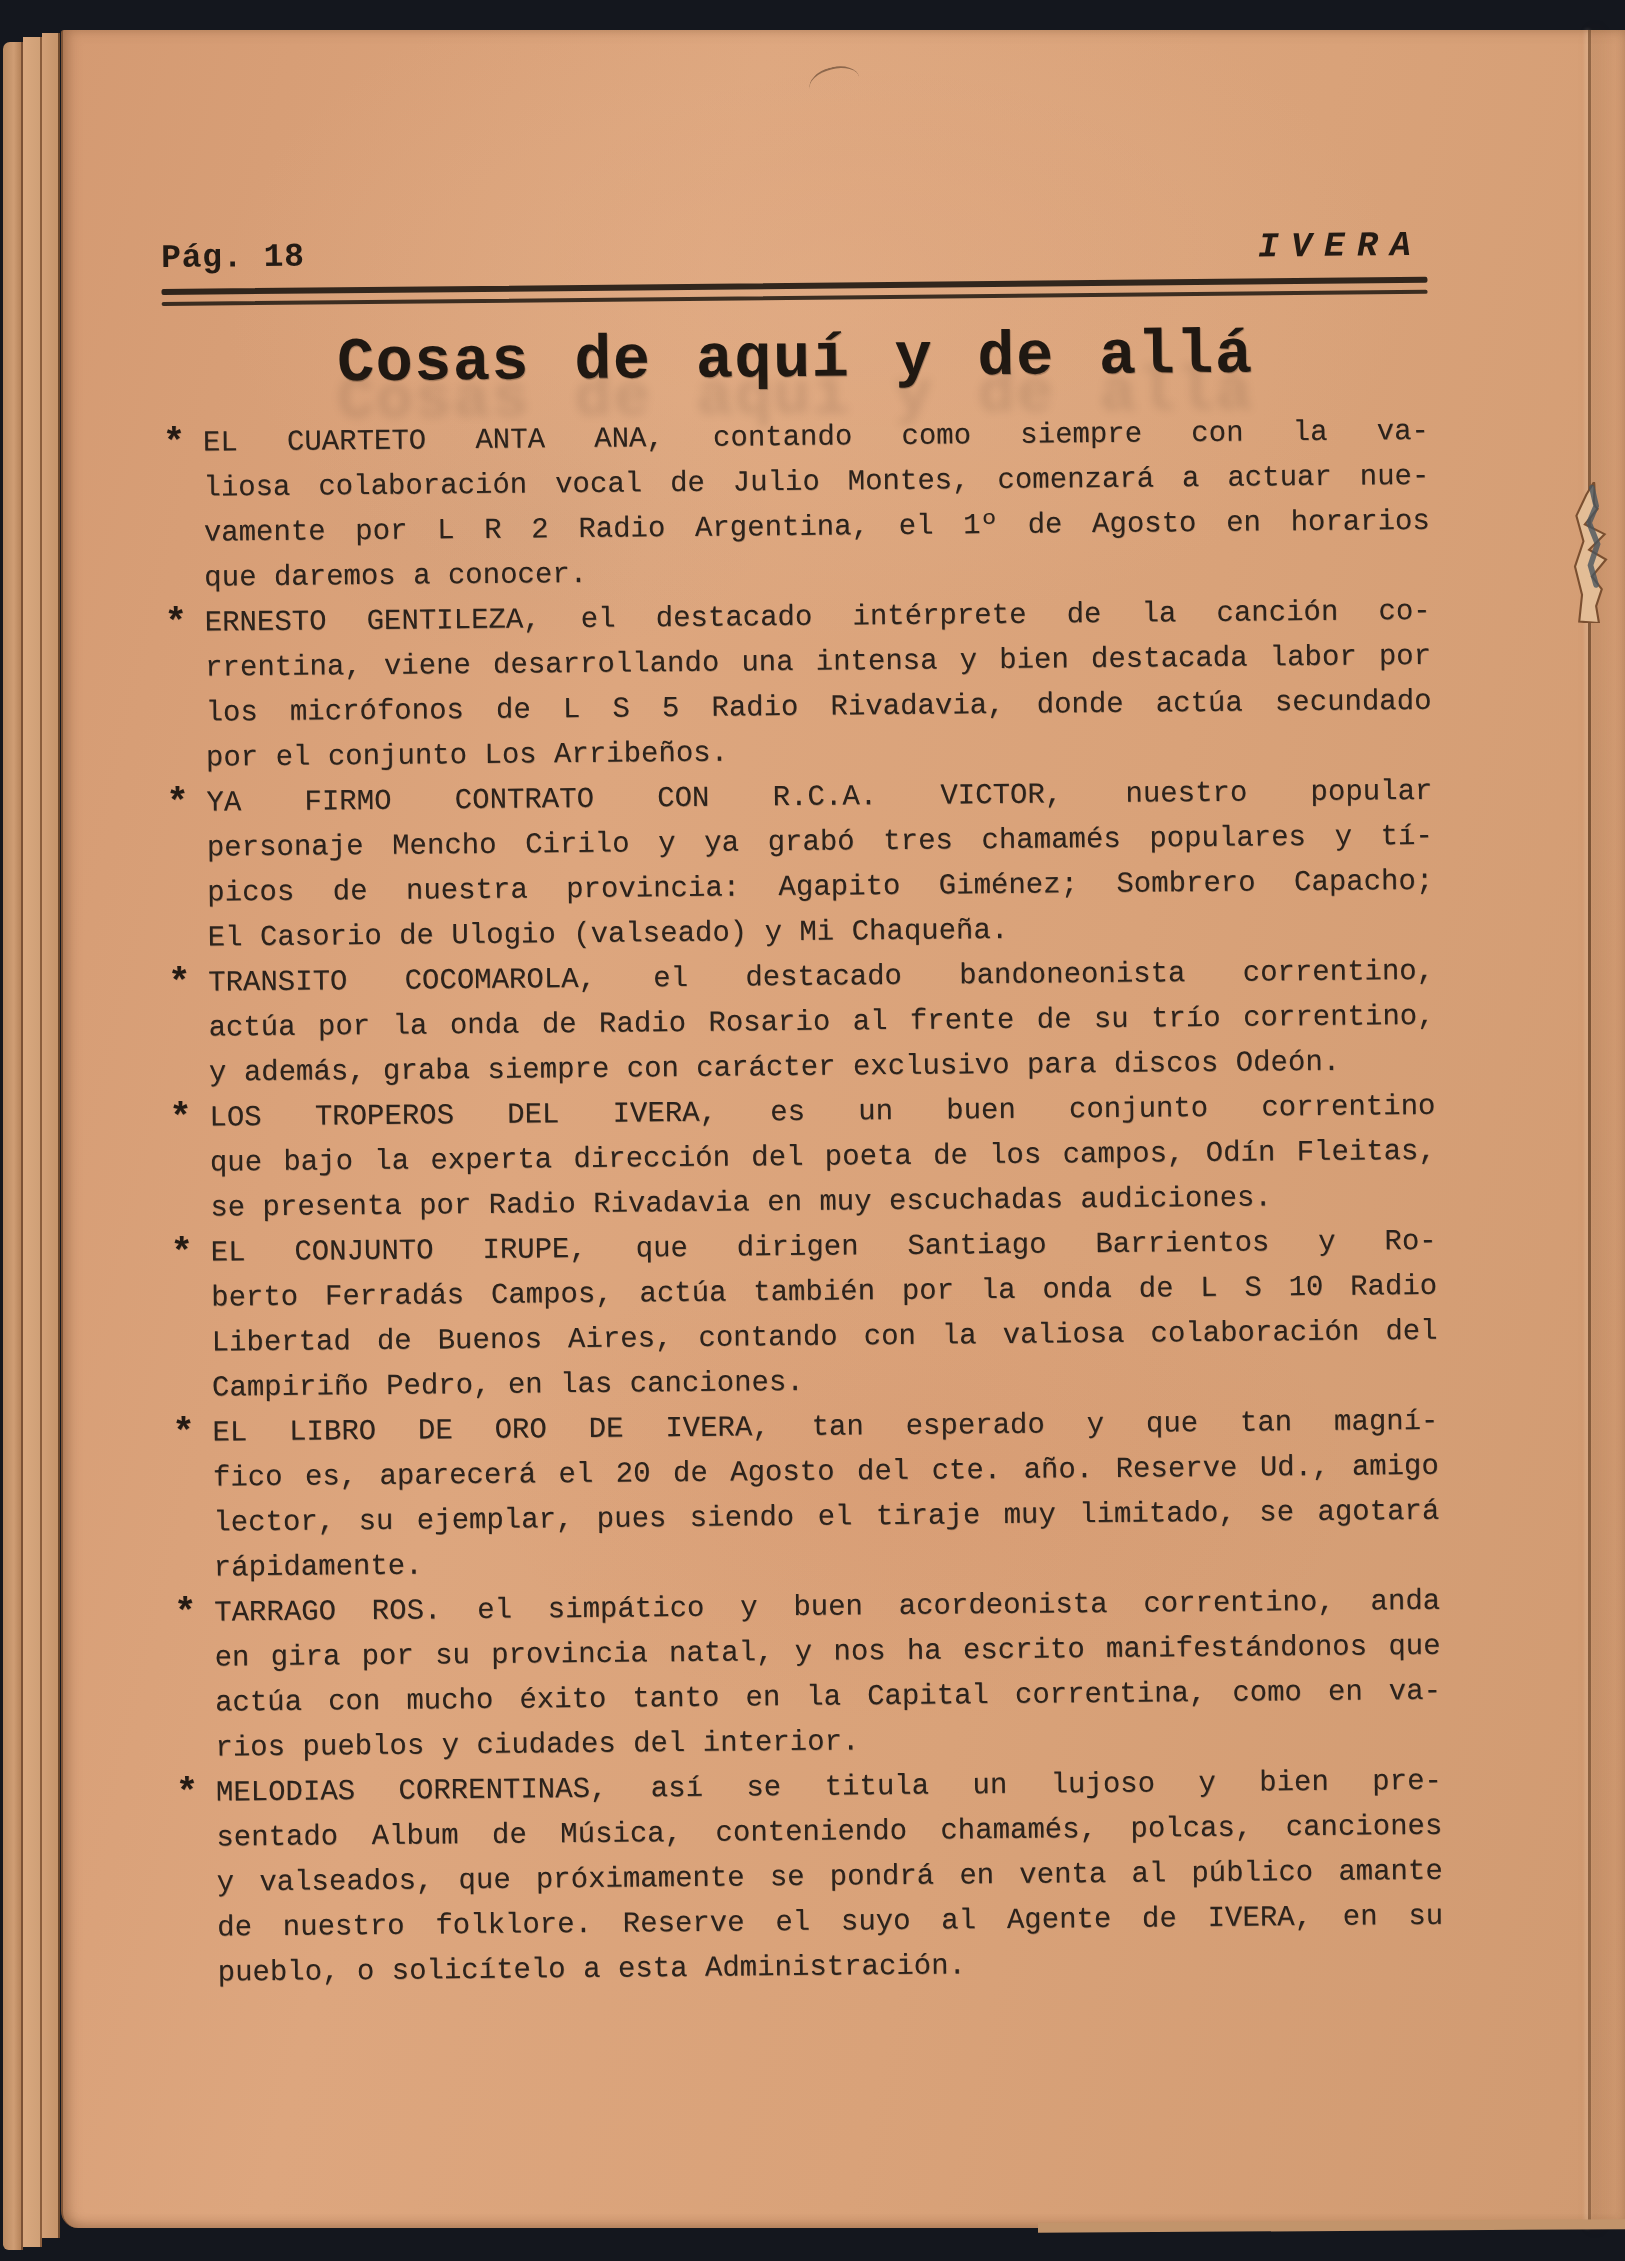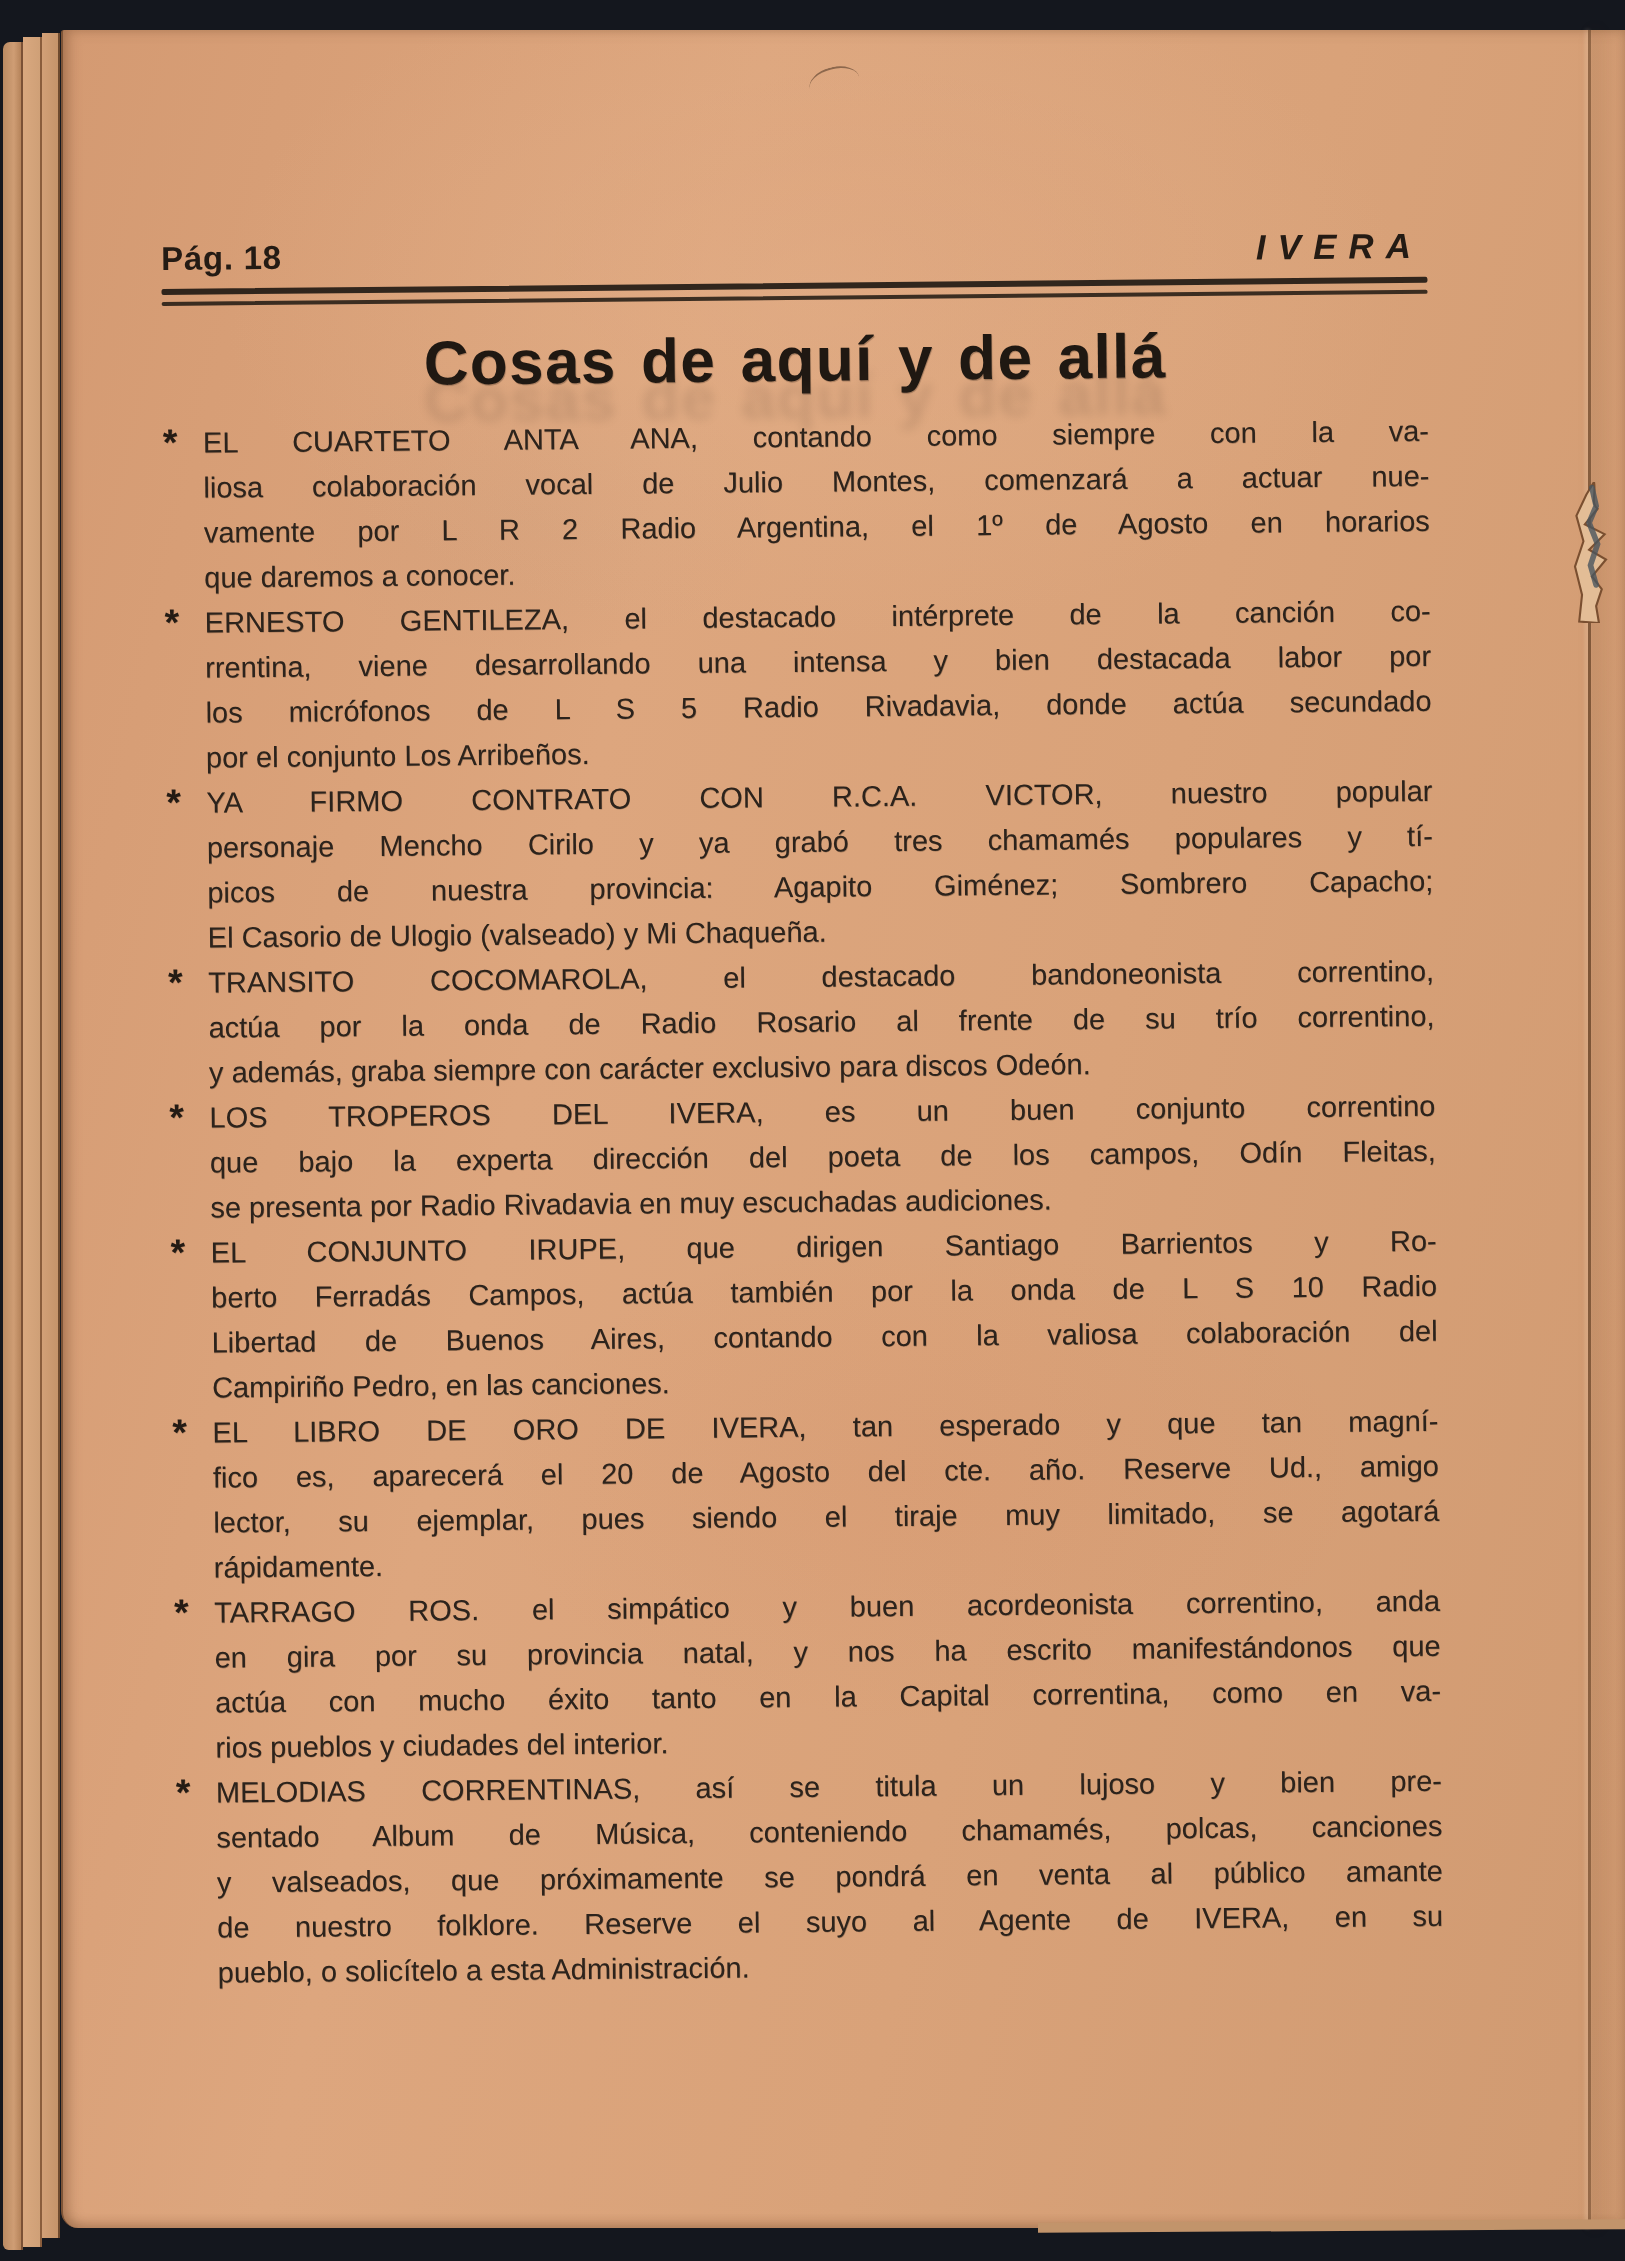--- a/index.html
+++ b/index.html
@@ -1,17 +1,17 @@
 <!DOCTYPE html>
 <html style="font-size:11.3px"><head>
 <meta charset="utf-8">
 <style>
   html,body{margin:0;padding:0;background:#14171e;}
   .scan{position:relative;width:1625px;height:2261px;overflow:hidden;
-        background:#14171e;font-family:Liberation Sans, sans-serif;}
+        background:#14171e;font-family:Liberation Mono, monospace;}
 
   
   .edge-strip{position:absolute;top:42px;height:2208px;}
   .strip1{left:2.8px;width:18.4px;background:linear-gradient(90deg,#b98a62,#cf9d74 60%,#b5835a);
           border-right:2.1px solid #7a5136;border-radius:7px 0 0 5.7px;}
   .strip2{left:23px;width:17px;top:37px;height:2210px;background:linear-gradient(90deg,#d9a87f,#cfa077);
           border-right:2.1px solid #8a5d3c;}
   .strip3{left:42px;width:15.5px;top:32.5px;height:2205px;background:linear-gradient(90deg,#d2a077,#c6946a);
           border-right:2.8px solid #6f4a2e;}
 

